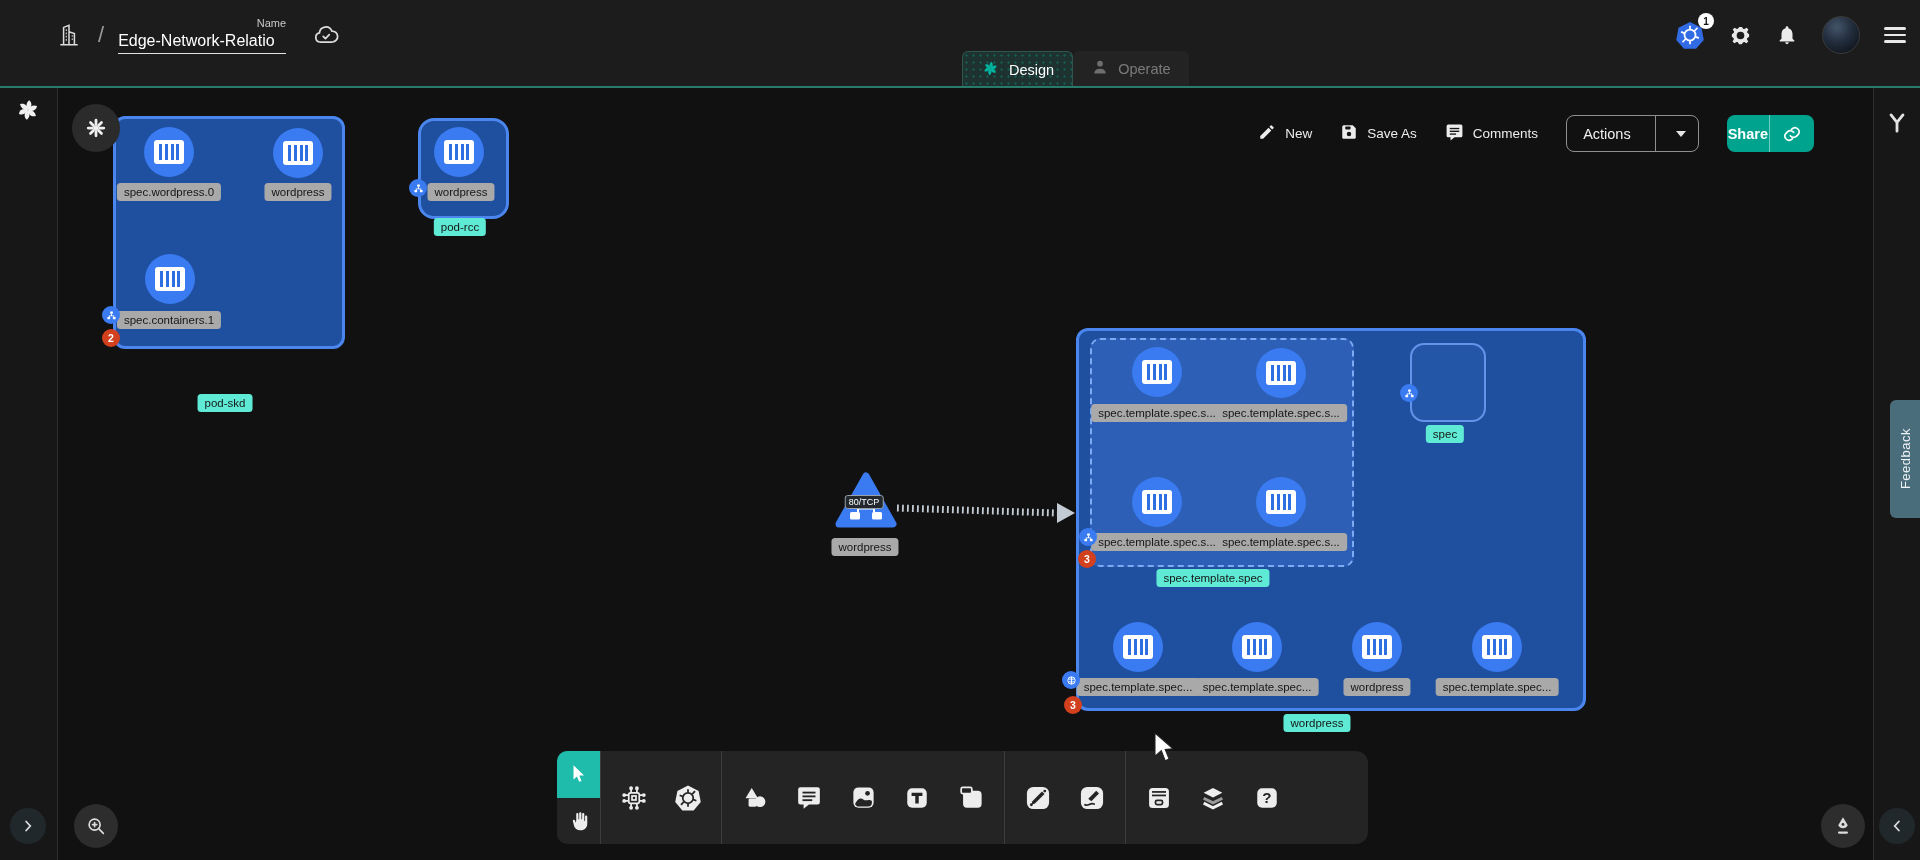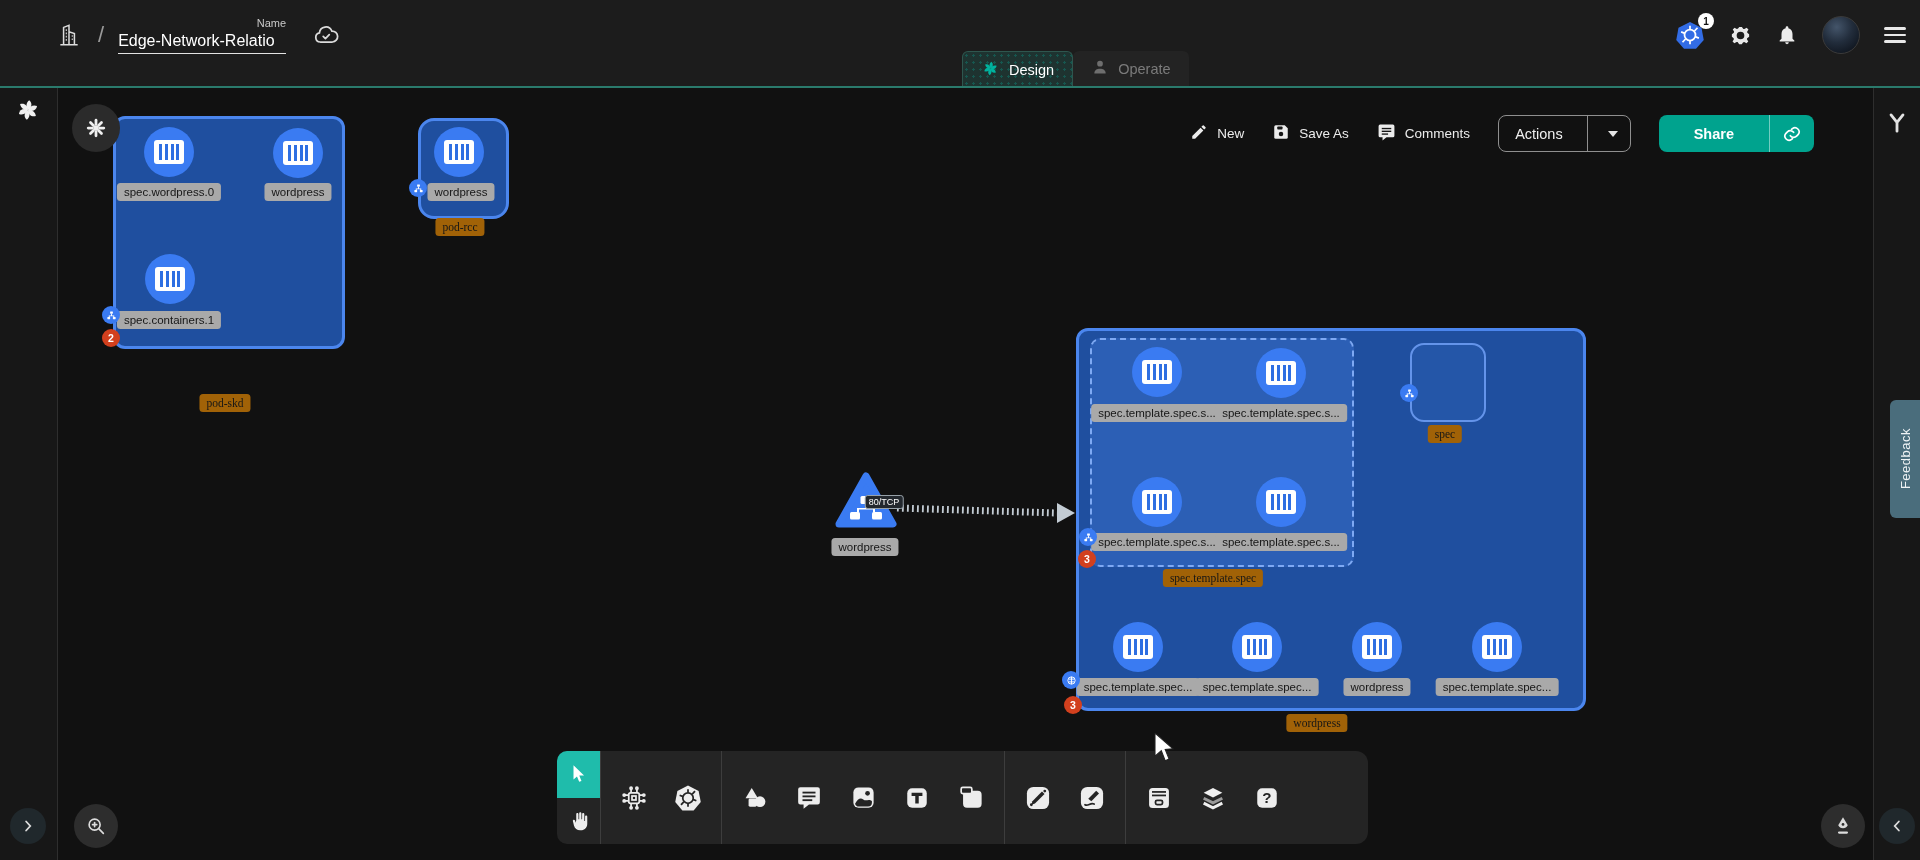--- a/index.html
+++ b/index.html
@@ -44,38 +44,38 @@
   #canvas{position:absolute;left:57px;top:88px;width:1817px;height:772px;background:#111111;z-index:1;}
   .group{position:absolute;background:#1f4f9f;border:3px solid #4b86ee;border-radius:12px;}
   .group.inner{background:#2c5fb5;border:2px dashed #7ea9f3;border-radius:10px;}
   .group.specbox{background:#2456a8;border:2.5px solid #6494ea;border-radius:14px;}
   .cnode{position:absolute;width:50px;height:50px;border-radius:50%;background:#3a7bf2;cursor:pointer;}
   .cnode::before{content:"";position:absolute;left:10px;top:13px;width:30px;height:24px;background:#fff;border-radius:3px;}
   .cnode::after{content:"";position:absolute;left:15px;top:17px;width:21px;height:16px;
     background:repeating-linear-gradient(90deg,#2e6fe2 0 3px,transparent 3px 5.8px);}
   .chip{position:absolute;transform:translateX(-50%);background:#a9a9a9;color:#161616;font-size:11.5px;
     padding:2.5px 7px;border-radius:3.5px;white-space:nowrap;z-index:4;line-height:13px;}
-  .chip.grouplabel{background:#a16207;font-family:Liberation Serif, serif;}
+  .chip.grouplabel{background:#5eead4;}
   .badge{position:absolute;width:18px;height:18px;border-radius:50%;display:flex;align-items:center;
     justify-content:center;z-index:5;}
   .badge.blue{background:#3a7bf2;}
   .badge.red{background:#d2401e;color:#fff;font-size:10.5px;font-weight:700;cursor:pointer;}
   .float-btn{position:absolute;border-radius:50%;background:#2d2d2d;display:flex;align-items:center;
     justify-content:center;cursor:pointer;z-index:6;}
   
   #actions-bar{position:absolute;right:60px;top:27px;display:flex;align-items:center;gap:28px;z-index:8;}
   .ghost-btn{display:flex;align-items:center;gap:9px;color:#ececec;font-size:13.5px;cursor:pointer;}
   .split-outline{display:flex;align-items:stretch;border:1px solid #8f8f8f;border-radius:8px;color:#f0f0f0;
     height:35px;cursor:pointer;gap:8px;}
   .split-outline .seg1{display:flex;align-items:center;padding:0 16px;font-size:14.5px;}
   .split-outline .segdiv{width:1px;background:#8f8f8f;}
   .split-outline .seg2{width:34px;display:flex;align-items:center;justify-content:center;}
   .caret{width:0;height:0;border-left:5.5px solid transparent;border-right:5.5px solid transparent;border-top:6px solid #e5e5e5;}
   .split-share{display:flex;align-items:stretch;background:#00a38e;border-radius:8px;color:#fff;height:37px;cursor:pointer;}
-  .split-share .seg1{display:flex;align-items:center;padding:0 35px;font-size:14.5px;font-weight:600;}
+  .split-share .seg1{display:flex;align-items:center;padding:0 1px;font-size:14.5px;font-weight:600;}
   .split-share .segdiv{width:1px;background:rgba(255,255,255,.45);}
   .split-share .seg2{width:44px;display:flex;align-items:center;justify-content:center;}
   
   #toolbar{position:absolute;left:500px;top:663px;width:811px;height:93px;background:#242424;
     border-radius:10px 12px 12px 10px;display:flex;align-items:stretch;z-index:7;overflow:hidden;}
   .tb-col{width:43px;display:flex;flex-direction:column;}
   .tb-cell{flex:1;display:flex;align-items:center;justify-content:center;cursor:pointer;}
   .tb-cell.sel{background:#1fbcab;}
   .tb-div{width:1px;background:#3d3d3d;}
   .tb-group{display:flex;align-items:center;padding:0 6px;}
@@ -214,21 +214,21 @@
   <div class="group" style="left:56px;top:28px;width:226px;height:227px;"></div>
   <div class="group" style="left:361px;top:30px;width:85px;height:95px;border-radius:16px;"></div>
   <div class="group" style="left:1019px;top:240px;width:504px;height:377px;"></div>
   <div class="group inner" style="left:1033px;top:250px;width:260px;height:225px;"></div>
   <div class="group specbox" style="left:1353px;top:255px;width:72px;height:75px;"></div>
 
   <svg class="abs" style="left:0;top:0;pointer-events:none;z-index:3;" width="1817" height="772">
     <line x1="840" y1="420" x2="1000" y2="425" stroke="#c3ccd4" stroke-width="7" stroke-dasharray="1.8 3.2"></line>
     <polygon points="1000,415 1018,425 1000,435" fill="#c3ccd4"></polygon>
   </svg>
-  <span id="edge-chip" style="left:827px;top:414px;">80/TCP</span>
+  <span id="edge-chip" style="left:807px;top:414px;">80/TCP</span>
 
   <div class="abs" style="left:778px;top:384px;z-index:3;">
     <svg width="62" height="58" viewBox="0 0 62 58">
       <path d="M31 4 L58 52 L4 52 Z" fill="#3a7bf2" stroke="#3a7bf2" stroke-width="7" stroke-linejoin="round"></path>
       <g>
         <rect x="25.5" y="24" width="11" height="8" rx="1.5" fill="#fff"></rect>
         <rect x="15" y="40" width="10" height="7.5" rx="1.5" fill="#fff"></rect>
         <rect x="37" y="40" width="10" height="7.5" rx="1.5" fill="#fff"></rect>
         <path d="M30 32h2v4h8v4h-2v-2.5H24V40h-2v-4h8z" fill="#fff"></path>
       </g>

